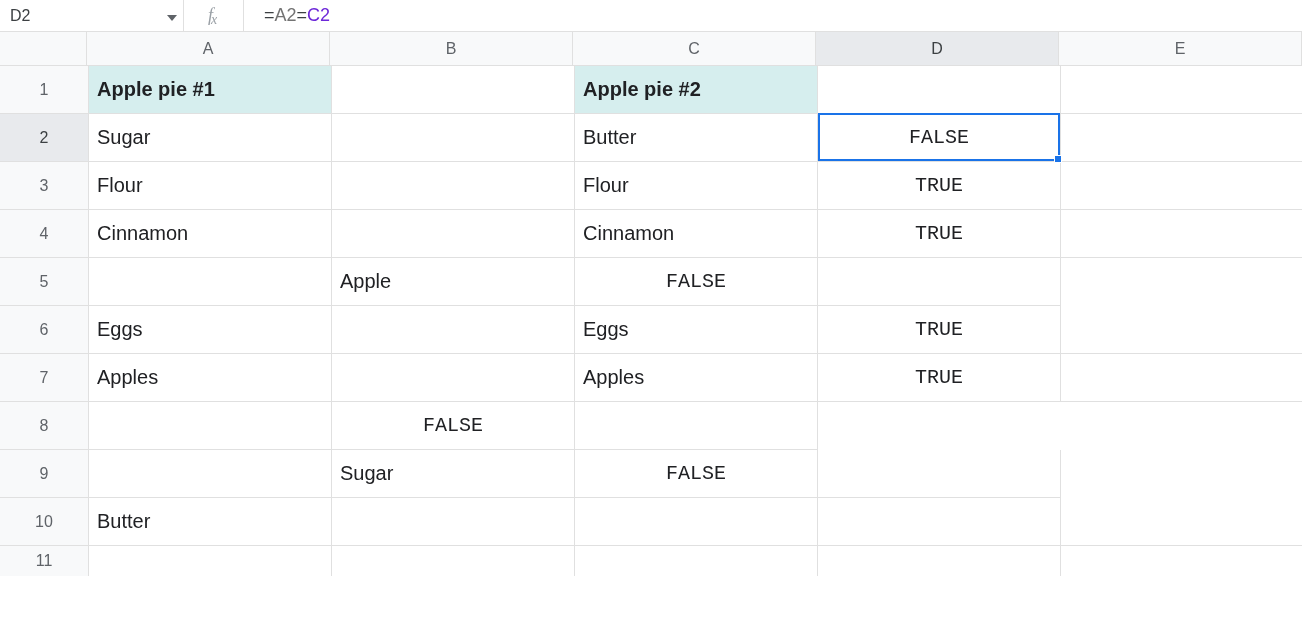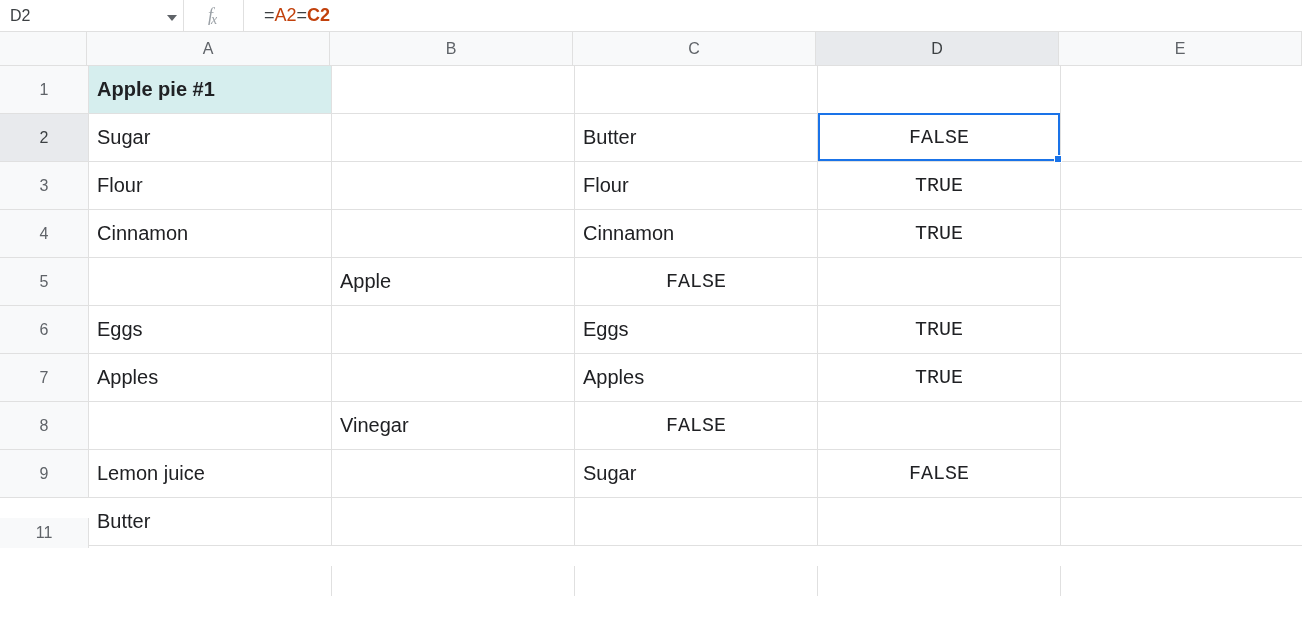--- a/index.html
+++ b/index.html
@@ -62,22 +62,22 @@
     .formula-input {
       flex: 1;
       height: 100%;
       display: flex;
       align-items: center;
       padding: 0 20px;
       font-size: 18px;
       font-family: Arial, sans-serif;
     }
     .formula-eq { color: #3c4043; }
-    .formula-ref1 { color: #c2410c; }
-    .formula-ref2 { color: #c2410c; font-weight: bold; }
+    .formula-ref1 { color: #737373; }
+    .formula-ref2 { color: #6d28d9; }
     .grid-container {
       position: relative;
       display: flex;
     }
     .corner-box {
       width: 89px;
       height: 34px;
       background: #f8f9fa;
       border-right: 1px solid #e0e0e0;
       border-bottom: 1px solid #e0e0e0;
@@ -167,21 +167,20 @@
     .grid-cells {
       display: flex;
       flex-direction: column;
     }
     .grid-top {
       display: flex;
     }
     .row-last {
       height: 30px !important;
       border-bottom: none;
-      margin-top: 20px;
     }
   </style>
 </head>
 <body>
 
 <div class="formula-bar">
   <div class="name-box">
     <span class="name-box-text">D2</span>
     <span class="name-box-dropdown">
       <svg width="10" height="6" viewBox="0 0 10 6">
@@ -217,26 +216,28 @@
     <div class="row-headers-col">
       <div class="row-header">1</div>
       <div class="row-header selected">2</div>
       <div class="row-header">3</div>
       <div class="row-header">4</div>
       <div class="row-header">5</div>
       <div class="row-header">6</div>
       <div class="row-header">7</div>
       <div class="row-header">8</div>
       <div class="row-header">9</div>
+      <div class="row-header">10</div>
       <div class="row-header row-last">11</div>
     </div>
     <div class="grid-cells">
       <div class="cells-row">
         <div class="cell header-cell">Apple pie #1</div>
         <div class="cell"></div>
+        <div class="cell header-cell">Apple pie #2</div>
         <div class="cell"></div>
         <div class="cell"></div>
       </div>
       <div class="cells-row">
         <div class="cell">Sugar</div>
         <div class="cell"></div>
         <div class="cell">Butter</div>
         <div class="cell center">FALSE</div>
         <div class="cell"></div>
       </div>
@@ -269,26 +270,24 @@
       </div>
       <div class="cells-row">
         <div class="cell">Apples</div>
         <div class="cell"></div>
         <div class="cell">Apples</div>
         <div class="cell center">TRUE</div>
         <div class="cell"></div>
       </div>
       <div class="cells-row">
         <div class="cell"></div>
-        <div class="cell">Vinegar</div>
         <div class="cell center">FALSE</div>
         <div class="cell"></div>
       </div>
       <div class="cells-row">
-        <div class="cell">Lemon juice</div>
         <div class="cell"></div>
         <div class="cell">Sugar</div>
         <div class="cell center">FALSE</div>
         <div class="cell"></div>
       </div>
       <div class="cells-row">
         <div class="cell">Butter</div>
         <div class="cell"></div>
         <div class="cell"></div>
         <div class="cell center"></div>

